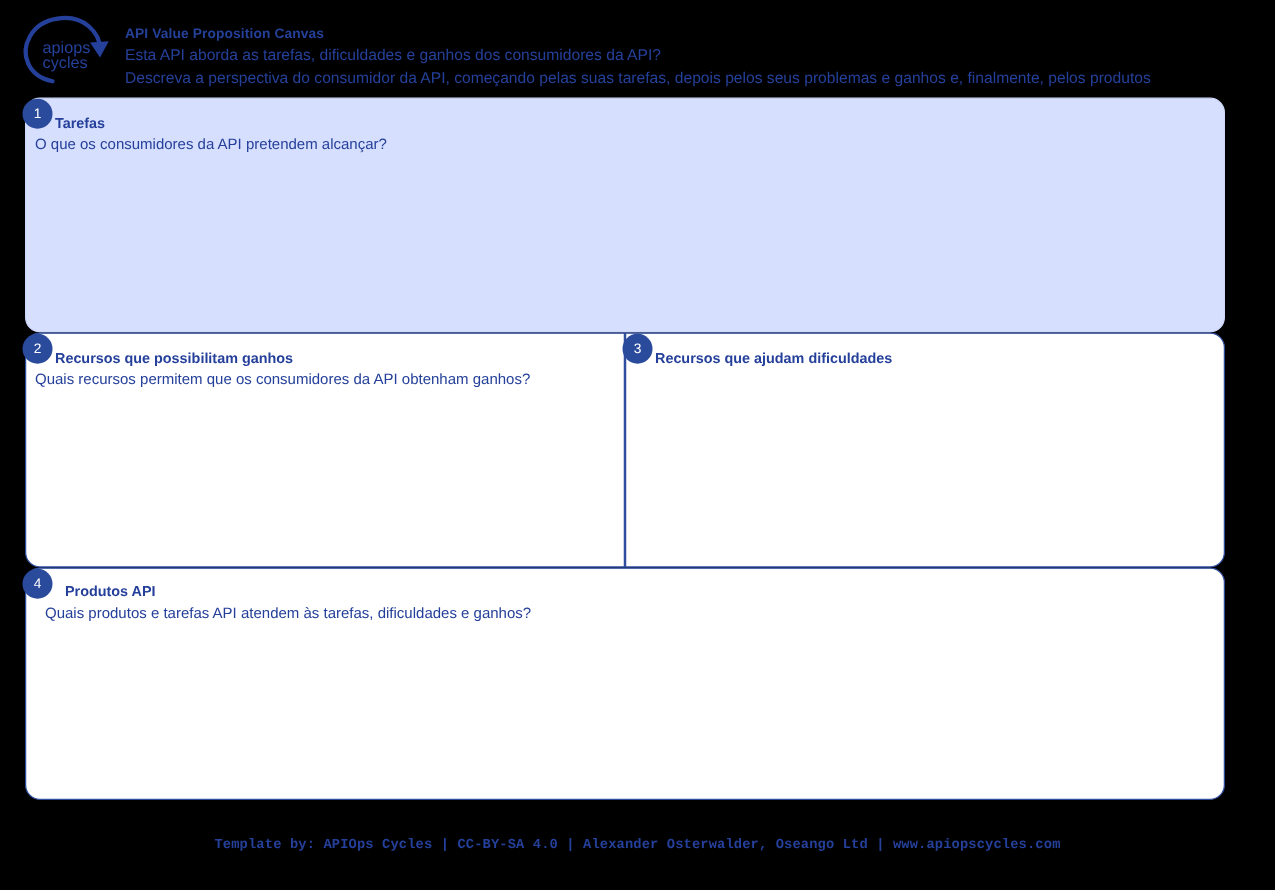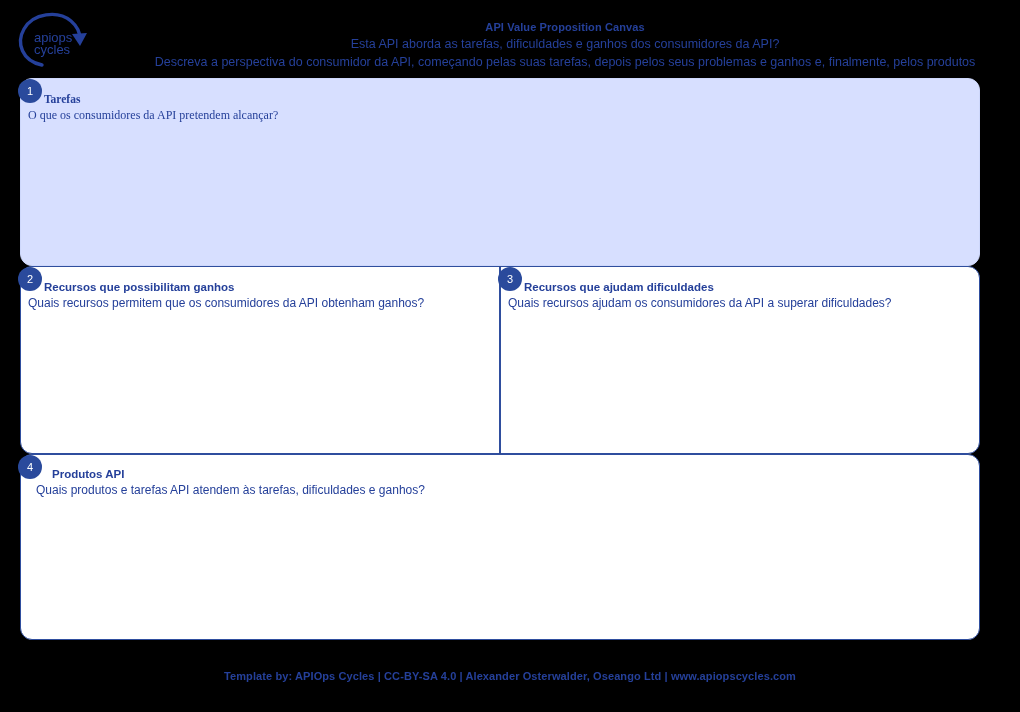--- a/index.html
+++ b/index.html
@@ -16,21 +16,20 @@
     -webkit-font-smoothing: antialiased;
   }
 
   
   .header {
     position: absolute;
     left: 0;
     top: 0;
     width: 1020px;
     height: 78px;
-    text-align: center;
   }
   .logo {
     position: absolute;
     left: 12px;
     top: 9px;
     width: 80px;
     height: 62px;
   }
   .logo svg { display: block; }
 
@@ -124,20 +123,21 @@
     position: absolute;
     left: 0;
     top: 670px;
     width: 1020px;
     text-align: center;
     color: #25409a;
     font-size: 11px;
     font-weight: bold;
     letter-spacing: .1px;
     white-space: nowrap;
+    font-family: Liberation Mono, monospace;
   }
 </style>
 </head>
 <body>
 
 <div class="header">
 
   <div class="logo">
     <svg width="80" height="62" viewBox="0 0 80 62" xmlns="http://www.w3.org/2000/svg">
       <path d="M30 56 C10 52, 4 34, 12 20 C21 4, 46 1, 59 12 C66 18, 68 24, 68 30" fill="none" stroke="#25409a" stroke-width="3.4" stroke-linecap="round"></path>
@@ -150,37 +150,36 @@
   <div class="header-text">
     <div class="h-title">API Value Proposition Canvas</div>
     <div class="h-sub1">Esta API aborda as tarefas, dificuldades e ganhos dos consumidores da API?</div>
     <div class="h-sub2">Descreva a perspectiva do consumidor da API, começando pelas suas tarefas, depois pelos seus problemas e ganhos e, finalmente, pelos produtos</div>
   </div>
 
 </div>
 
 <div class="box filled" id="box-1"></div>
 <div class="badge" style="left:18px; top:79px;">1</div>
-<div class="box-label" style="left:44px; top:92px;font-family:Liberation Serif, serif;">
+<div class="box-label" style="left:44px; top:92px;">
   <div class="box-title">Tarefas</div>
   <div class="box-question">O que os consumidores da API pretendem alcançar?</div>
 </div>
 
 <div class="box" id="box-2"></div>
 <div class="badge" style="left:18px; top:267px;">2</div>
 <div class="box-label" style="left:44px; top:280px;">
   <div class="box-title">Recursos que possibilitam ganhos</div>
   <div class="box-question">Quais recursos permitem que os consumidores da API obtenham ganhos?</div>
 </div>
 
 <div class="box" id="box-3"></div>
 <div class="badge" style="left:498px; top:267px;">3</div>
 <div class="box-label" style="left:524px; top:280px;">
   <div class="box-title">Recursos que ajudam dificuldades</div>
-  <div class="box-question">Quais recursos ajudam os consumidores da API a superar dificuldades?</div>
 </div>
 
 <div class="box" id="box-4"></div>
 <div class="badge" style="left:18px; top:455px;">4</div>
 <div class="box-label" style="left:52px; top:467px;">
   <div class="box-title">Produtos API</div>
   <div class="box-question">Quais produtos e tarefas API atendem às tarefas, dificuldades e ganhos?</div>
 </div>
 
 <div class="footer">Template by: APIOps Cycles | CC-BY-SA 4.0 | Alexander Osterwalder, Oseango Ltd | www.apiopscycles.com</div>

